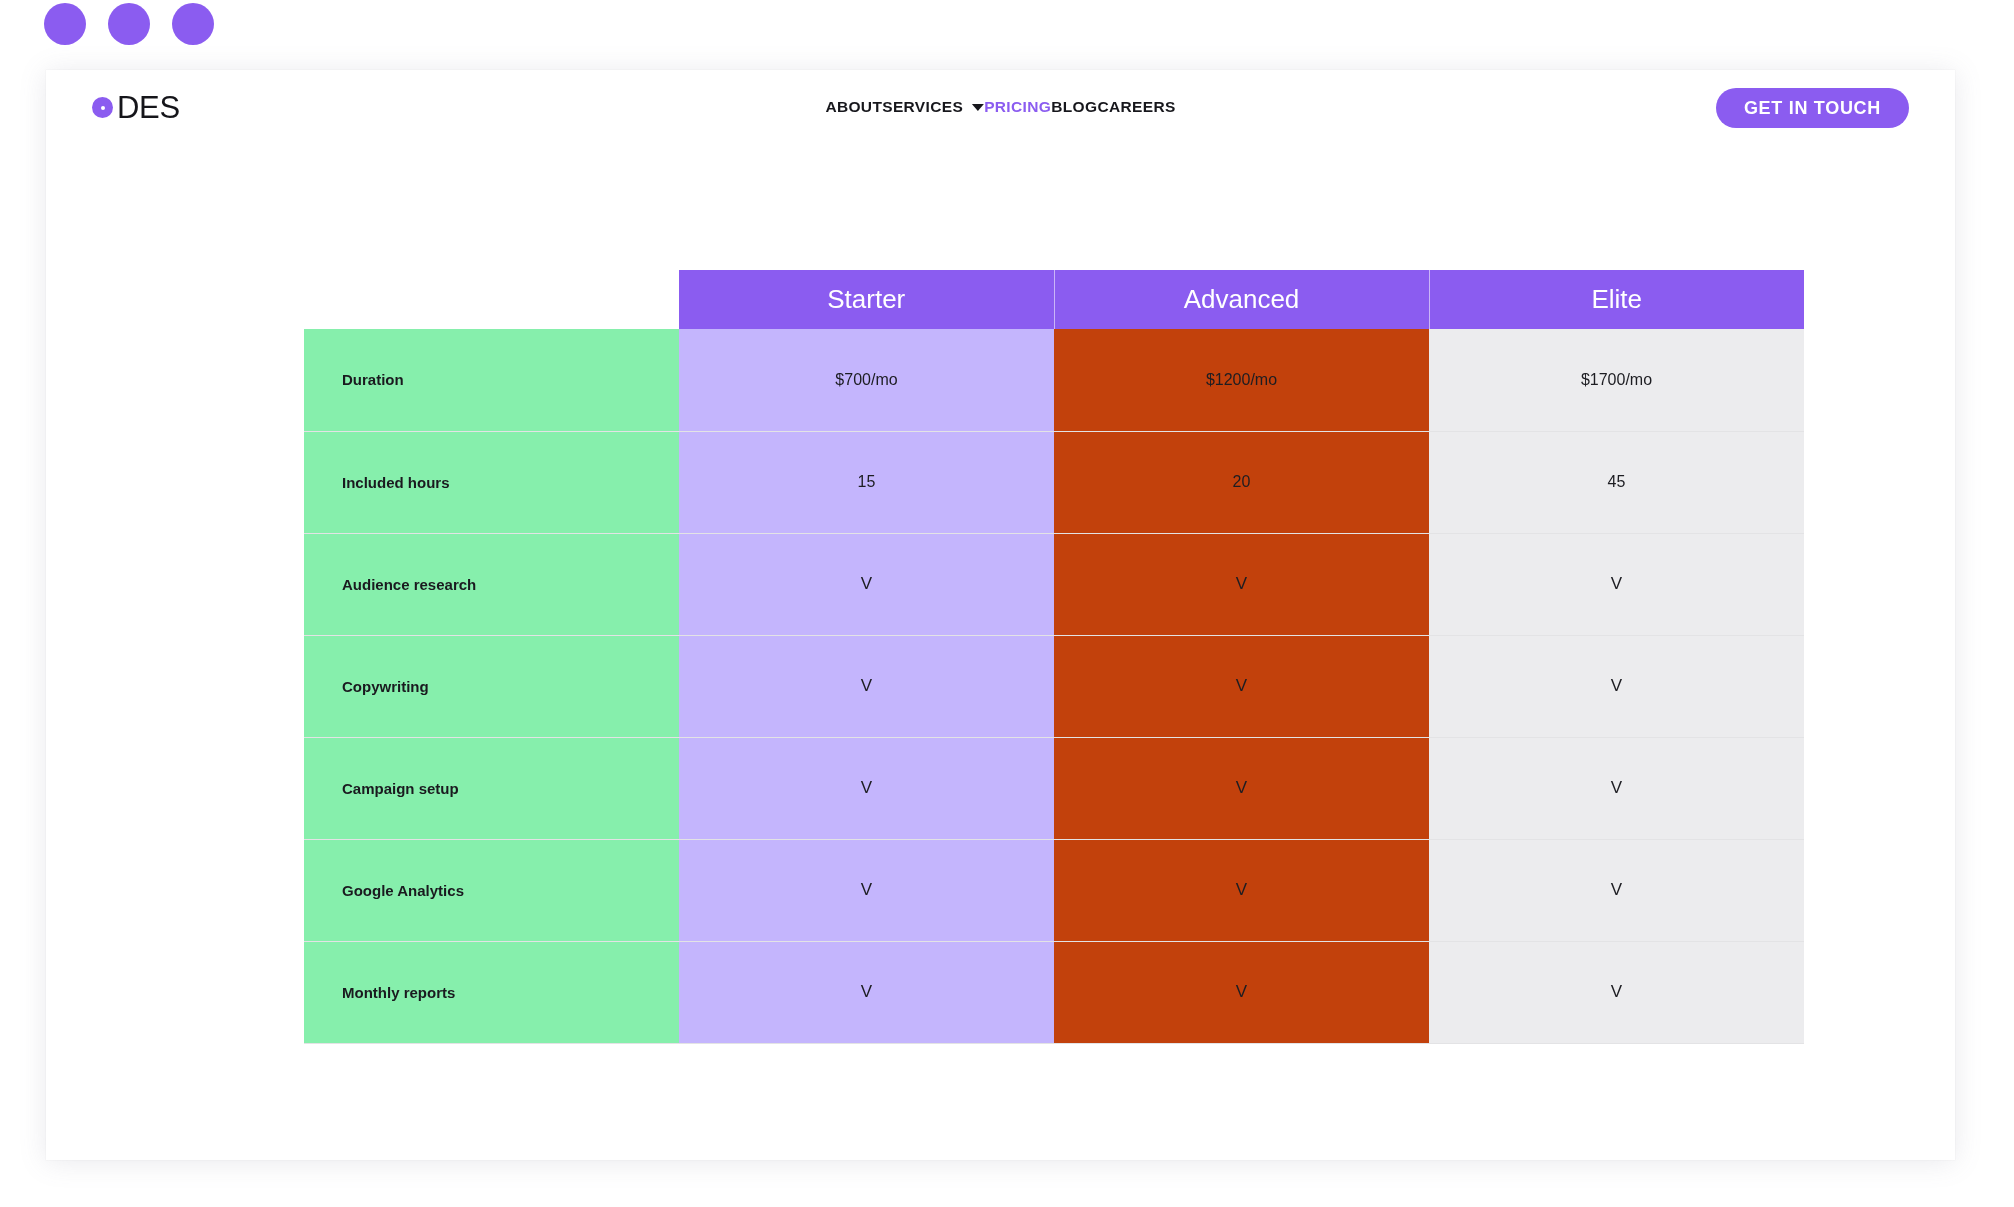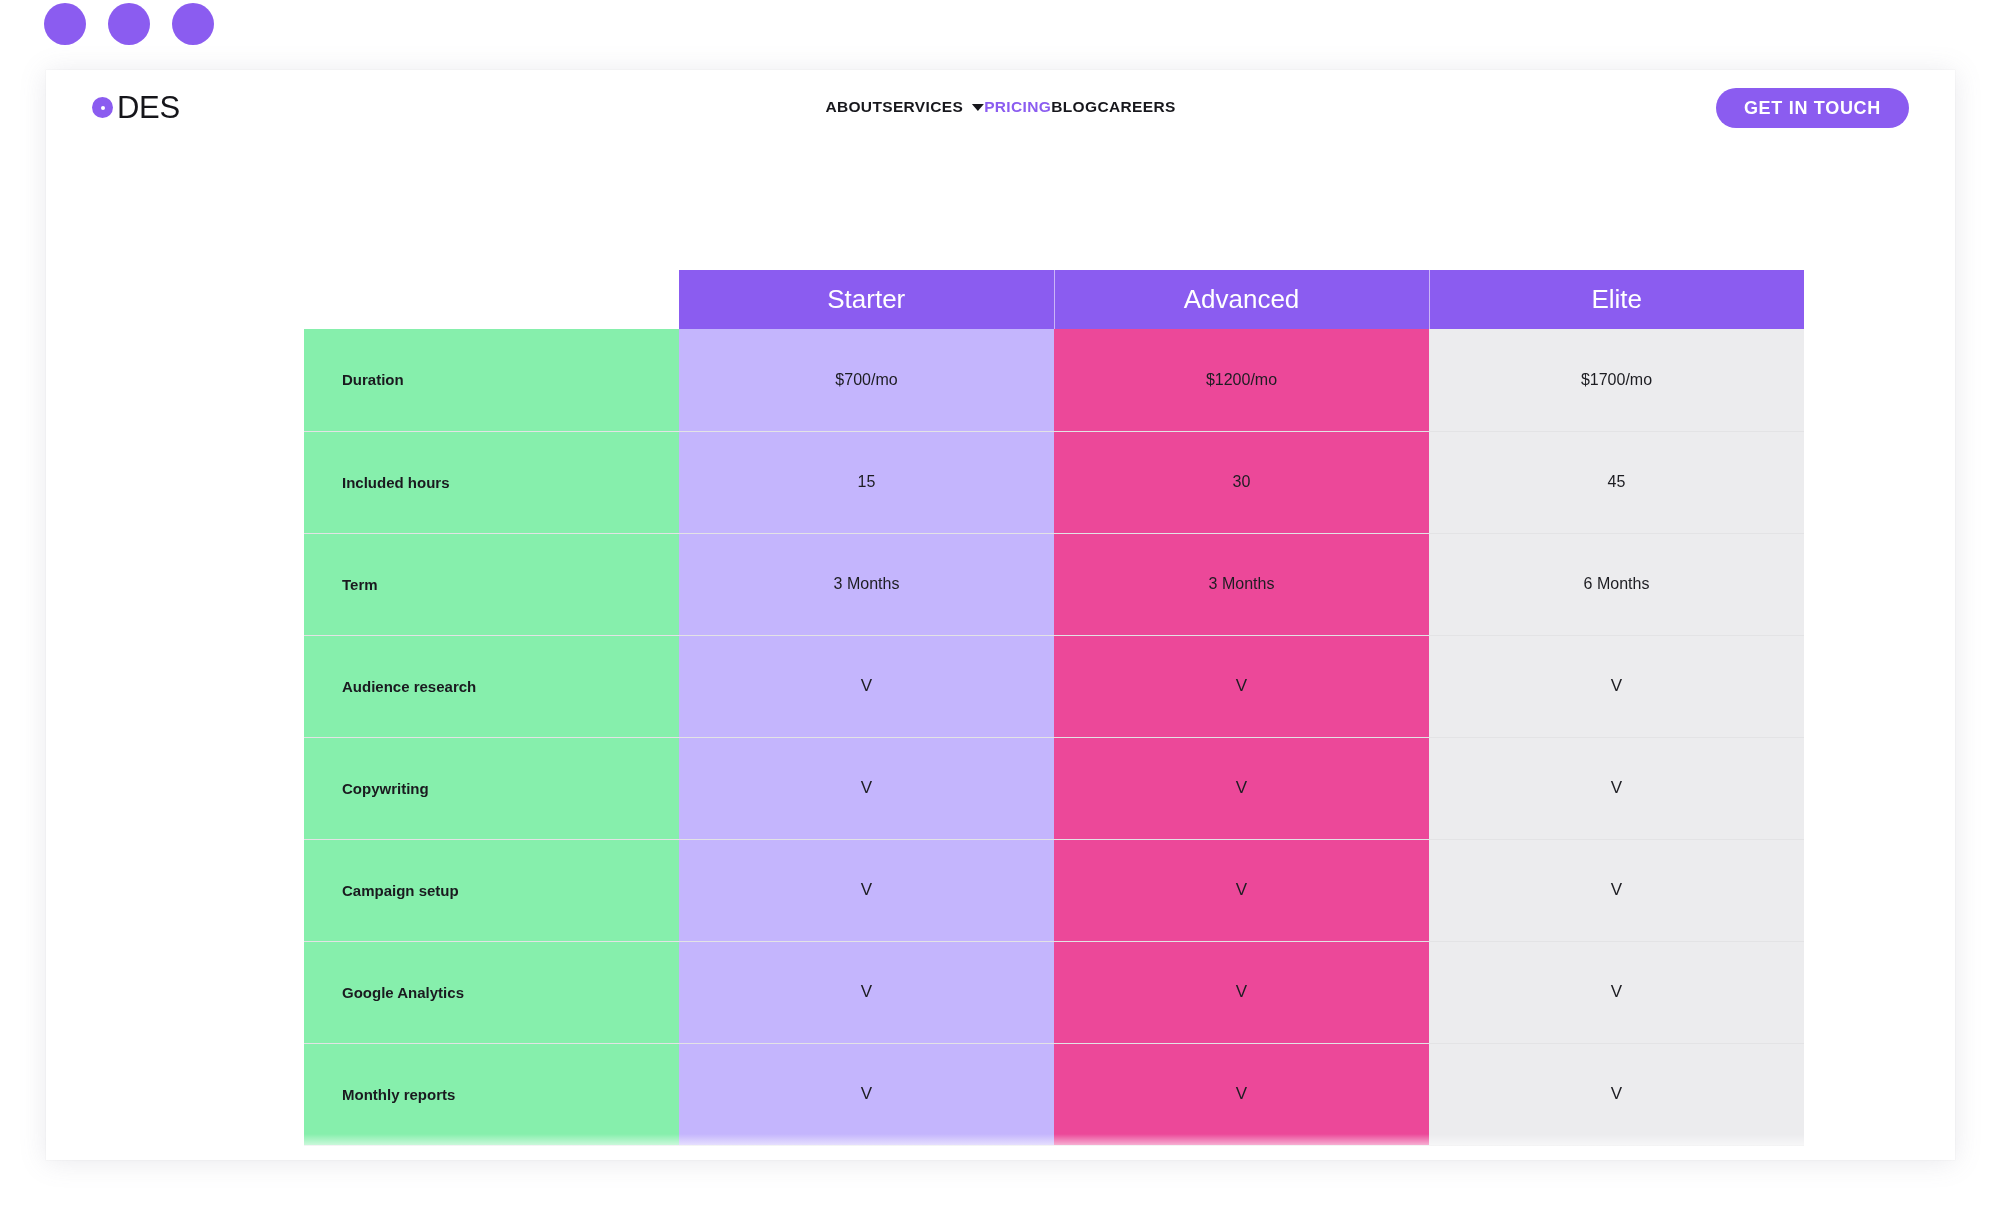--- a/index.html
+++ b/index.html
@@ -88,21 +88,21 @@
 
   td.feature {
     background: #86efac;
     font-size: 15px; font-weight: 700; color: #1a1a1f;
     padding-left: 38px; height: 102px;
   }
   td.val {
     text-align: center; font-size: 16px; color: #1d1d22; font-weight: 400;
   }
   td.val.col1 { background: #c4b5fd; }
-  td.val.col2 { background: #ec4899; }
+  td.val.col2 { background: #c2410c; }
   td.val.col3 { background: #ececee; }
   td.check { font-size: 17px; color: #1d1d22; }
 
   
   .fade-bottom {
     position: absolute; left: 0; bottom: 0; width: 100%; height: 26px;
     background: linear-gradient(to bottom, rgba(255,255,255,0) 0%, #ffffff 75%);
     pointer-events: none;
   }
 </style>
@@ -169,28 +169,22 @@
         <tbody id="pricing-body">
             <tr>
               <td class="feature">Duration</td>
               <td class="val col1">$700/mo</td>
               <td class="val col2">$1200/mo</td>
               <td class="val col3">$1700/mo</td>
             </tr>
             <tr>
               <td class="feature">Included hours</td>
               <td class="val col1">15</td>
-              <td class="val col2">30</td>
+              <td class="val col2">20</td>
               <td class="val col3">45</td>
-            </tr>
-            <tr>
-              <td class="feature">Term</td>
-              <td class="val col1">3 Months</td>
-              <td class="val col2">3 Months</td>
-              <td class="val col3">6 Months</td>
             </tr>
             <tr>
               <td class="feature">Audience research</td>
               <td class="val col1 check">V</td>
               <td class="val col2 check">V</td>
               <td class="val col3 check">V</td>
             </tr>
             <tr>
               <td class="feature">Copywriting</td>
               <td class="val col1 check">V</td>

